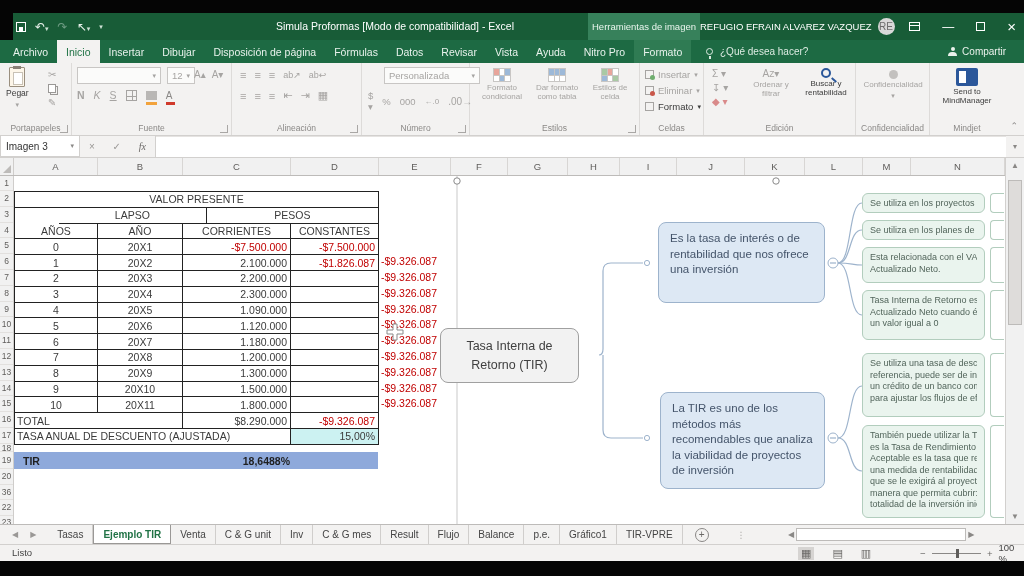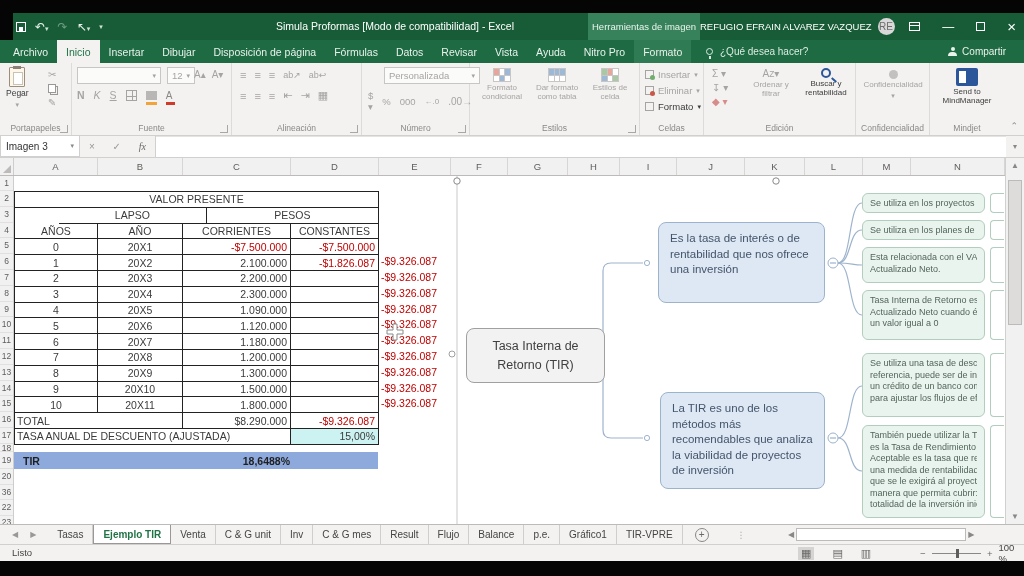--- a/index.html
+++ b/index.html
@@ -571,21 +571,21 @@
           <div class="eval" style="top: 188.8px; height: 15.8px; line-height: 15.8px;">-$9.326.087</div>
           <div class="eval" style="top: 204.6px; height: 15.8px; line-height: 15.8px;">-$9.326.087</div>
           <div class="eval" style="top: 220.4px; height: 15.8px; line-height: 15.8px;">-$9.326.087</div>
         </div>
 
       <div class="tirband" style="top:276.3px;height:16.5px;">
         <span class="lbl">TIR</span>
         <span class="val">18,6488%</span>
       </div>
 
-      <div class="mm-box mm-center" style="left:466px;top:152px;width:139px;height:55px;">Tasa Interna de Retorno (TIR)</div>
+      <div class="mm-box mm-center" style="left:440px;top:152px;width:139px;height:55px;">Tasa Interna de Retorno (TIR)</div>
       <div class="mm-box mm-branch" style="left:660px;top:216px;width:165px;height:97px;">La TIR es uno de los métodos más recomendables que analiza la viabilidad de proyectos de inversión</div>
       <div class="mm-box mm-branch" style="left:658px;top:46px;width:167px;height:81px;">Es la tasa de interés o de rentabilidad que nos ofrece una inversión</div>
       <div id="mm-leaves">
           <div class="mm-box mm-leaf" style="left: 862px; width: 123px; top: 17px; height: 20px;">
             <div>Se utiliza en los proyectos de</div>
           </div>
           <div class="mm-frag" style="top: 17px; height: 20px;"></div>
           <div class="mm-box mm-leaf" style="left: 862px; width: 123px; top: 44px; height: 20px;">
             <div>Se utiliza en los planes de neg</div>
           </div>

